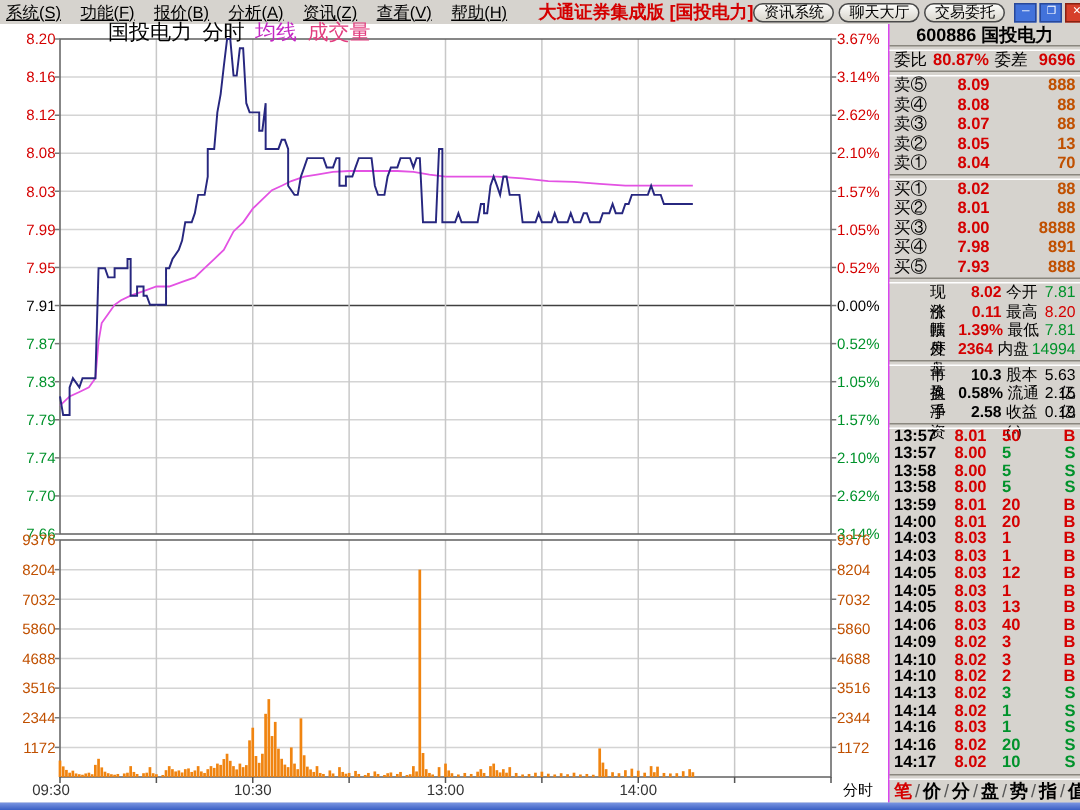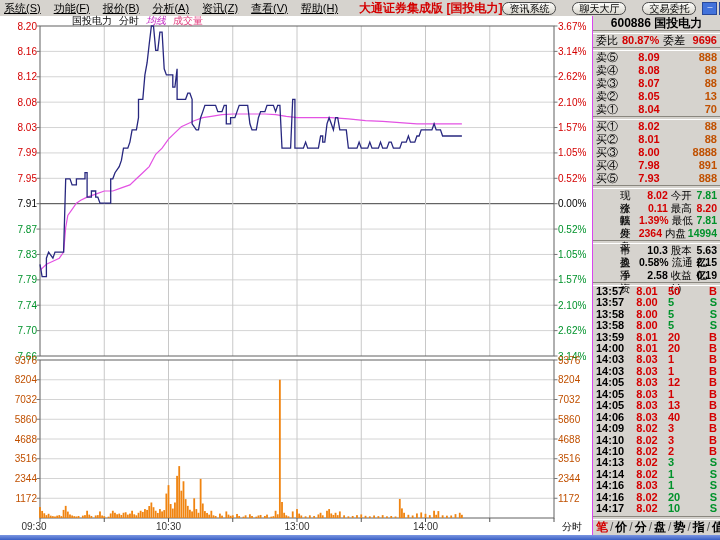--- a/index.html
+++ b/index.html
@@ -5,31 +5,31 @@
   html,body{margin:0;padding:0;}
   body{width:720px;height:540px;overflow:hidden;background:#d6d3ce;
        font-family:"Liberation Sans",sans-serif;font-size:11px;color:#000;}
   #window{position:relative;width:720px;height:540px;}
   
   #menubar{position:absolute;left:0;top:0;width:720px;height:16px;display:flex;
            align-items:center;background:#d6d3ce;border-bottom:1px solid #a8a59d;}
   #menu-items{display:flex;gap:13px;padding-left:4px;white-space:nowrap;}
   .menu-item{cursor:default;text-decoration:underline;}
   .apptitle{flex:1;text-align:center;color:#d40000;font-weight:bold;font-size:12px;white-space:nowrap;padding-left:21px;}
-  #quick-buttons{display:flex;gap:16px;margin-right:4px;}
+  #quick-buttons{display:flex;gap:3px;margin-right:4px;}
   .qbtn{display:inline-block;height:11px;line-height:11px;padding:0 6px;border:1px solid #4a4a4a;
         border-radius:7px;background:linear-gradient(#fdfdfb,#d8d5cc);font-size:10px;white-space:nowrap;}
   #win-controls{display:flex;margin-right:2px;}
   .wbtn{width:13px;height:11px;margin-left:2px;background:#4272db;border:1px solid #28489a;
         color:#fff;font-size:7px;line-height:10px;text-align:center;}
   .wbtn.close{background:#d6402a;border-color:#8a2010;}
   
   #chart-region{position:absolute;left:0;top:16px;width:592px;height:519px;background:#fff;}
   #legend{position:absolute;left:44px;top:0;height:11px;line-height:10px;display:flex;gap:7px;
-          font-size:10px;white-space:nowrap;z-index:2;padding-left:28px;}
+          font-size:14px;white-space:nowrap;z-index:2;padding-left:28px;}
   #chart-svg{position:absolute;left:0;top:0;}
   #chart-svg text{font-family:"Liberation Sans",sans-serif;}
   
   #panel{position:absolute;left:592px;top:16px;width:128px;height:519px;background:#d6d3ce;
          border-left:1px solid #d946ef;box-sizing:border-box;display:flex;flex-direction:column;}
   .pheader{height:14px;line-height:14px;text-align:center;font-weight:bold;font-size:12px;}
   .sep{height:2px;border-top:1px solid #8a877f;border-bottom:1px solid #fff;}
   .prow{display:flex;height:13px;line-height:13px;padding:0 3px;white-space:nowrap;}
   .wlab{width:26px;}
   .wval{font-weight:bold;color:#d40000;}
@@ -37,21 +37,21 @@
   .wval.v2{flex:1;text-align:right;}
   .wlab2{width:26px;}
   .orow{display:flex;height:13px;line-height:13px;padding:0 3px;}
   .olab{width:30px;}
   .oprice{width:46px;text-align:center;font-weight:bold;color:#d40000;}
   .ovol{flex:1;text-align:right;font-weight:bold;color:#c05000;}
   .srow{display:flex;height:12.7px;line-height:12.7px;padding:0 3px;font-size:10.5px;margin-left:24px;}
   .slab{width:25px;}
   .sval1{width:36px;text-align:right;font-weight:bold;margin-right:3px;}
   .slab2{width:33px;}
-  .sval2{flex:1;font-weight:bold;}
+  .sval2{flex:1;text-align:right;font-weight:normal;}
   #ticks{flex:1;overflow:hidden;}
   .trow{display:flex;height:11.45px;line-height:11.45px;padding:0 3px;font-size:11px;}
   .ttime{width:30px;font-weight:bold;}
   .tprice{width:42px;text-align:center;font-weight:bold;color:#d40000;}
   .tvol{flex:1;text-align:left;font-weight:bold;}
   .tside{width:12px;text-align:right;font-weight:bold;}
   .c-red{color:#d40000;}.c-green{color:#00922b;}.c-orange{color:#c05000;}.c-black{color:#000;}
   #tabs{height:15px;line-height:15px;display:flex;align-items:center;font-size:12px;
         font-weight:bold;padding-left:2px;}
   .tab{padding:0 1px;}
@@ -86,21 +86,21 @@
         <span class="wbtn ">─</span>
         <span class="wbtn ">❐</span>
         <span class="wbtn close">✕</span>
       </div>
   </div>
 
   <div id="chart-region">
     <div id="legend">
         <span style="color: rgb(0, 0, 0);">国投电力</span>
         <span style="color: rgb(0, 0, 0);">分时</span>
-        <span style="color: rgb(195, 38, 195); font-style: italic;">均线</span>
+        <span style="color: rgb(195, 38, 195);">均线</span>
         <span style="color: rgb(226, 60, 126);">成交量</span>
       </div>
     <svg id="chart-svg" width="592" height="519">
         <rect x="0" y="0" width="592" height="519" fill="#ffffff"></rect>
         <line x1="40" y1="35.38461538461539" x2="554" y2="35.38461538461539" stroke="#d4d4d4" stroke-width="1"></line>
         <line x1="40" y1="60.76923076923077" x2="554" y2="60.76923076923077" stroke="#d4d4d4" stroke-width="1"></line>
         <line x1="40" y1="86.15384615384615" x2="554" y2="86.15384615384615" stroke="#d4d4d4" stroke-width="1"></line>
         <line x1="40" y1="111.53846153846153" x2="554" y2="111.53846153846153" stroke="#d4d4d4" stroke-width="1"></line>
         <line x1="40" y1="136.9230769230769" x2="554" y2="136.9230769230769" stroke="#d4d4d4" stroke-width="1"></line>
         <line x1="40" y1="162.3076923076923" x2="554" y2="162.3076923076923" stroke="#d4d4d4" stroke-width="1"></line>

